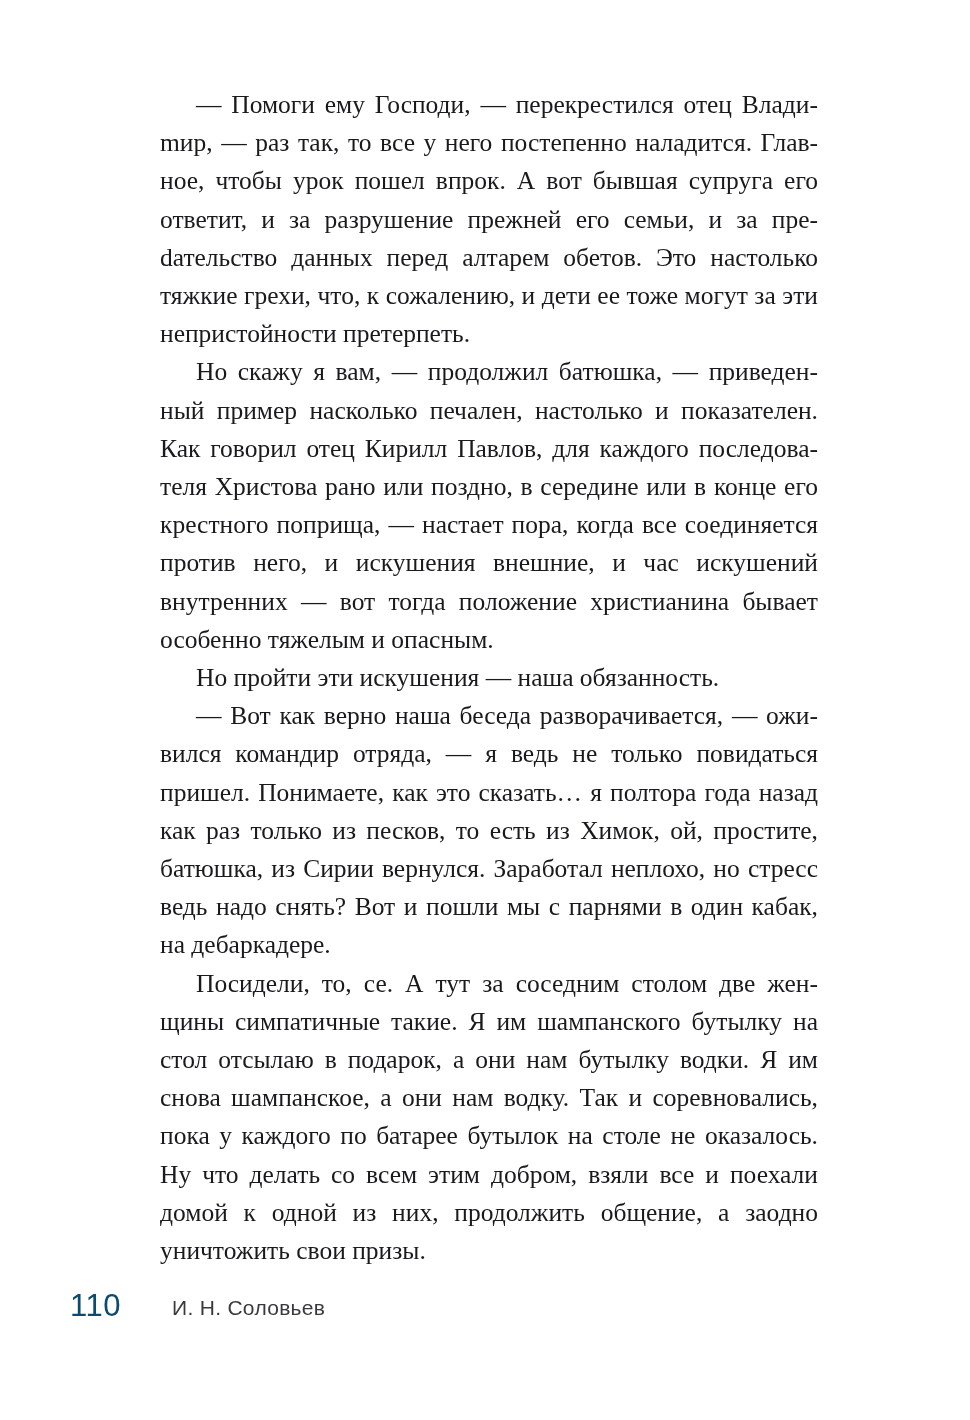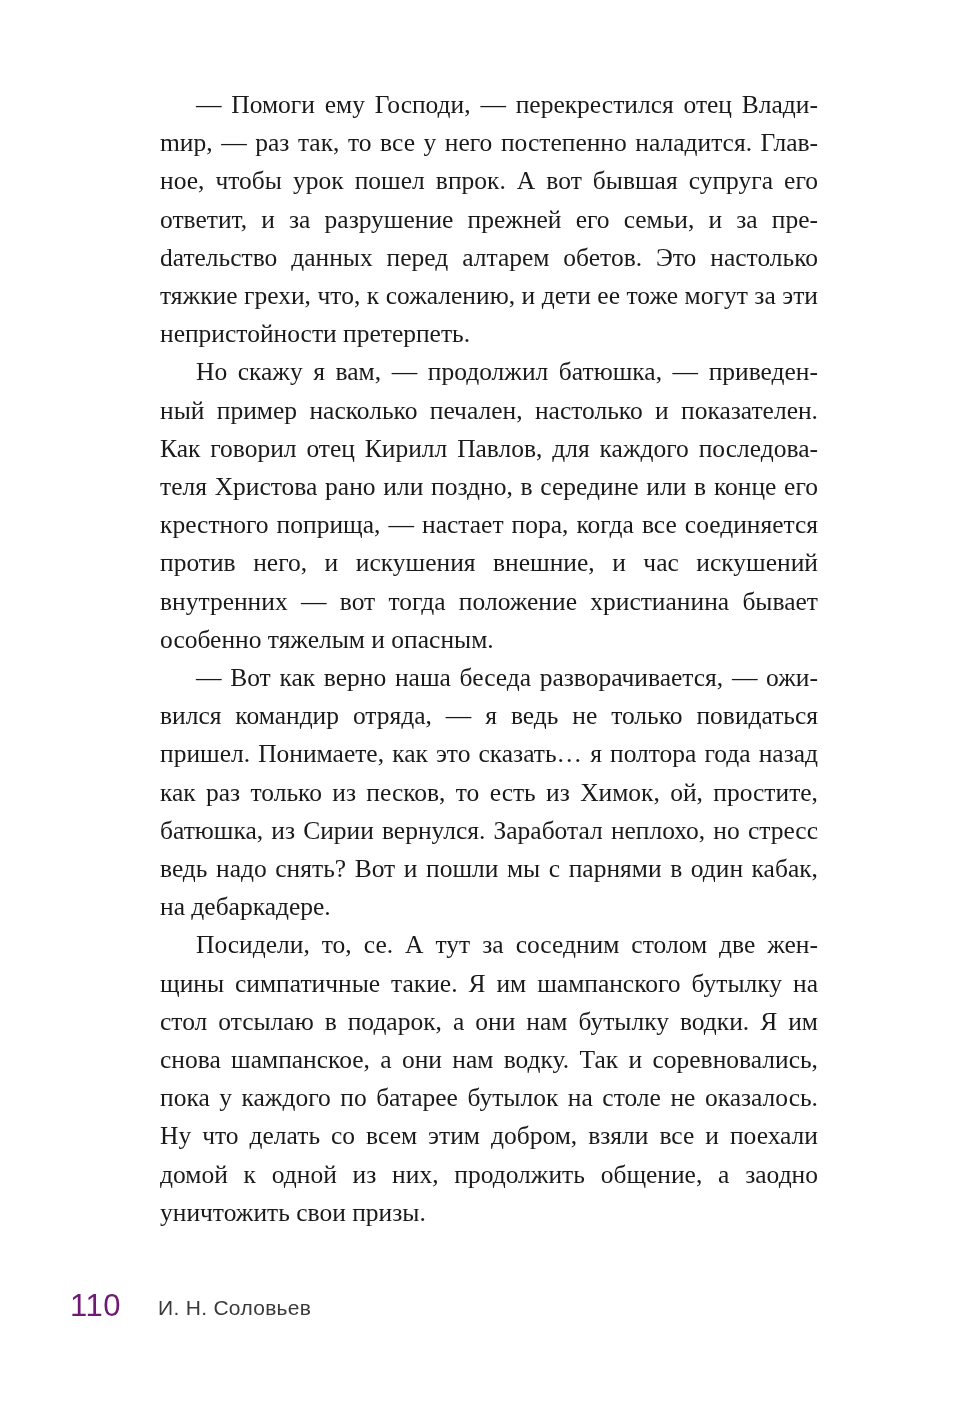--- a/index.html
+++ b/index.html
@@ -45,43 +45,44 @@
     width: 970px;
     height: 46px;
   }
   .folio {
     position: absolute;
     left: 70px;
     top: 0;
     font-family: "Liberation Sans", "DejaVu Sans", sans-serif;
     font-size: 31px;
     line-height: 36px;
-    color: #701a75;
+    color: #0c4a6e;
     letter-spacing: 0.5px;
   }
   .running-head {
     position: absolute;
-    left: 158px;
+    left: 172px;
     top: 7px;
     font-family: "Liberation Sans", "DejaVu Sans", sans-serif;
     font-size: 21px;
     line-height: 26px;
     color: #3a3a3d;
     letter-spacing: 0.3px;
     white-space: nowrap;
   }
 </style>
 </head>
 <body>
 
 <div class="page">
 
   <div class="text-block">
     <p class="para">— Помоги ему Господи, — перекрестился отец Влади­mир, — раз так, то все у него постепенно наладится. Глав­ное, чтобы урок пошел впрок. А вот бывшая супруга его ответит, и за разрушение прежней его семьи, и за пре­dательство данных перед алтарем обетов. Это настоль­ко тяжкие грехи, что, к сожалению, и дети ее тоже могут за эти непристойности претерпеть.</p>
     <p class="para">Но скажу я вам, — продолжил батюшка, — приведен­ный пример насколько печален, настолько и показателен. Как говорил отец Кирилл Павлов, для каждого последова­теля Христова рано или поздно, в середине или в конце его крестного поприща, — настает пора, когда все соеди­няется против него, и искушения внешние, и час иску­шений внутренних — вот тогда положение христианина бывает особенно тяжелым и опасным.</p>
+    <p class="para">Но пройти эти искушения — наша обязанность.</p>
     <p class="para">— Вот как верно наша беседа разворачивается, — ожи­вился командир отряда, — я ведь не только повидаться пришел. Понимаете, как это сказать… я полтора года на­зад как раз только из песков, то есть из Химок, ой, про­стите, батюшка, из Сирии вернулся. Заработал неплохо, но стресс ведь надо снять? Вот и пошли мы с парнями в один кабак, на дебаркадере.</p>
     <p class="para">Посидели, то, се. А тут за соседним столом две жен­щины симпатичные такие. Я им шампанского бутылку на стол отсылаю в подарок, а они нам бутылку водки. Я им снова шампанское, а они нам водку. Так и соревновались, пока у каждого по батарее бутылок на столе не оказалось. Ну что делать со всем этим добром, взяли все и поехали домой к одной из них, продолжить общение, а заодно уничтожить свои призы.</p>
   </div>
 
   <div class="footer">
     <div class="folio">110</div>
     <div class="running-head">И. Н. Соловьев</div>
   </div>
 
 </div>

